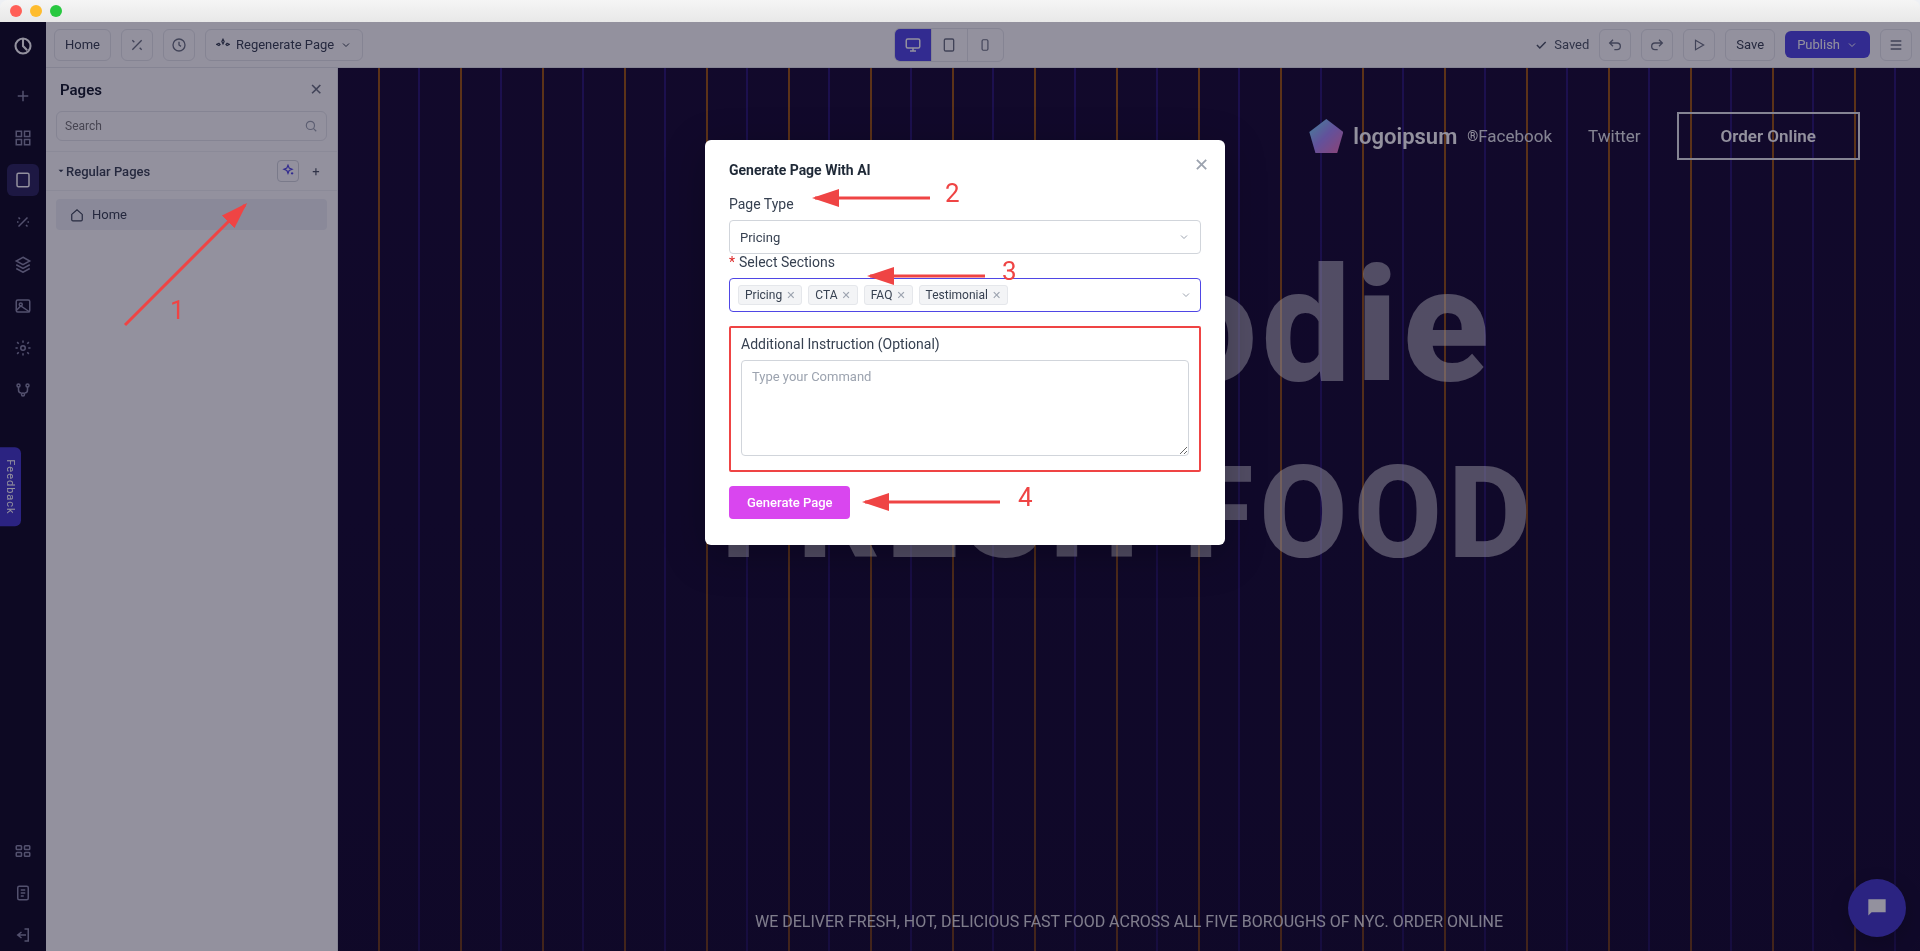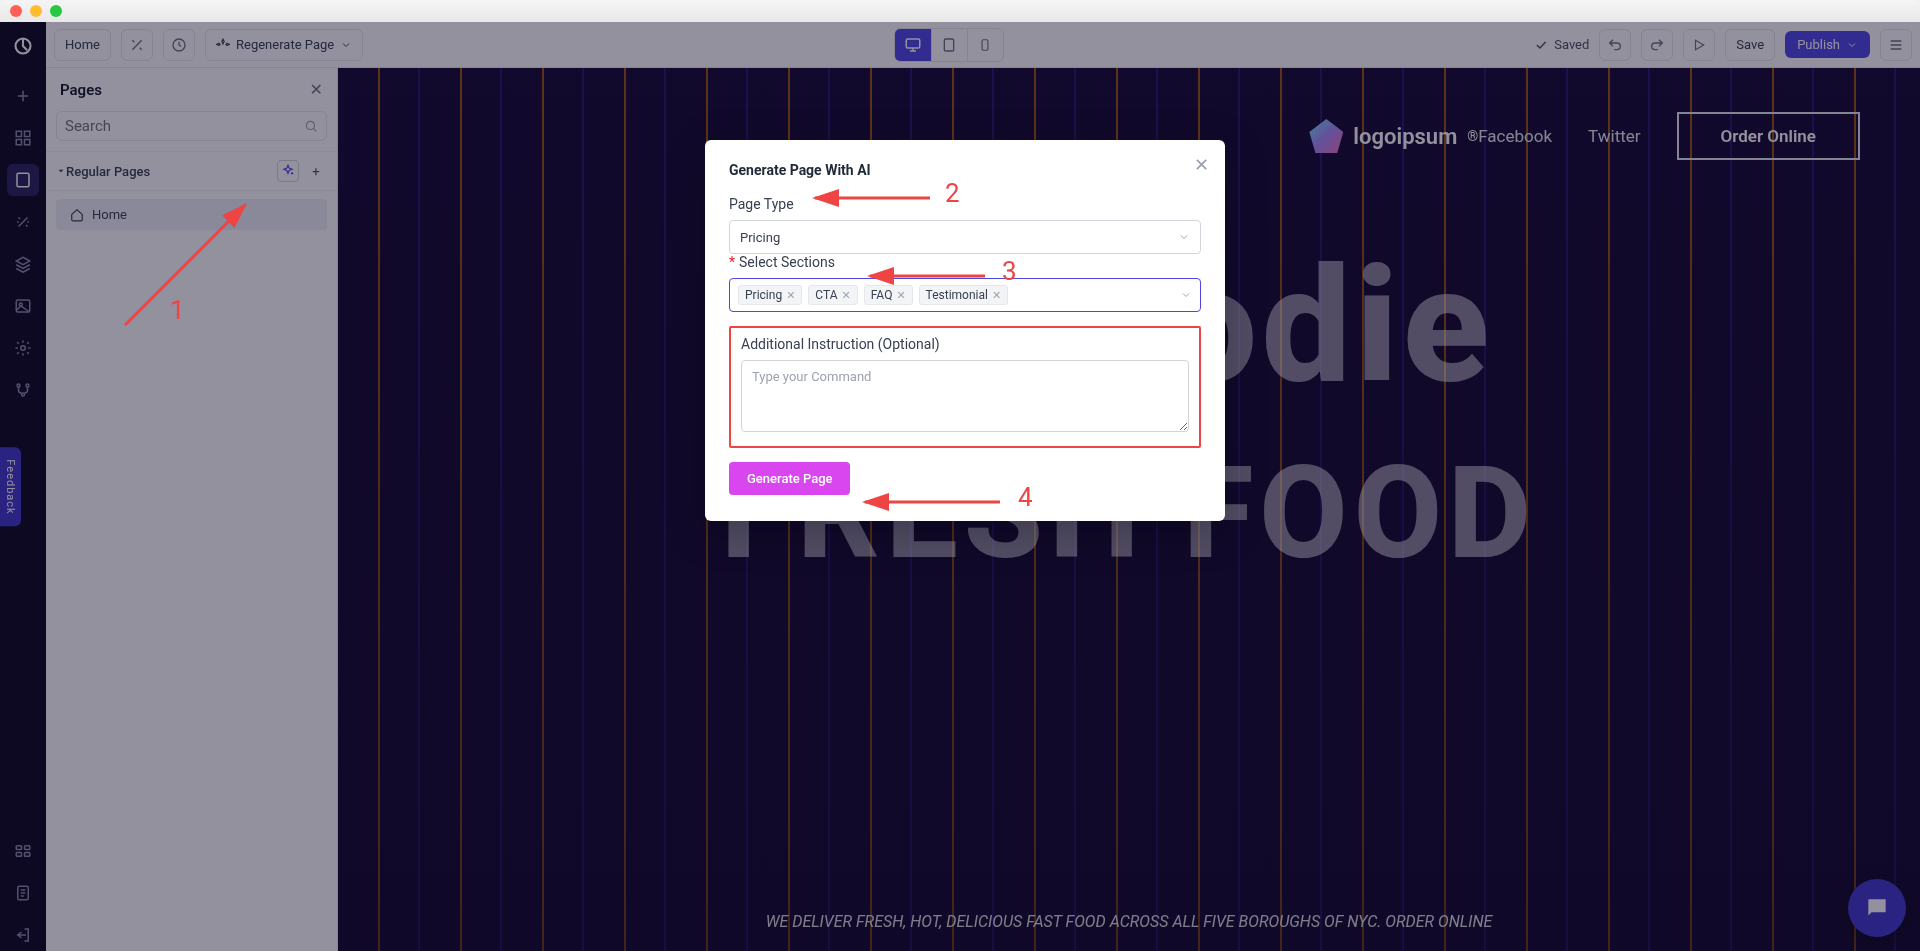--- a/index.html
+++ b/index.html
@@ -35,55 +35,55 @@
 .menu-btn{width:32px;height:32px;border:1px solid #e5e7eb;border-radius:6px;display:flex;align-items:center;justify-content:center;color:#6b7280;cursor:pointer}
 
 
 .body{flex:1;display:flex;min-height:0}
 .panel{width:292px;background:#fff;border-right:1px solid #e5e7eb;display:flex;flex-direction:column}
 .panel-head{display:flex;align-items:center;justify-content:space-between;padding:12px 14px}
 .panel-head h3{font-size:15px;font-weight:600;color:#111827}
 .panel-close{color:#6b7280;cursor:pointer;font-size:16px}
 .search-row{padding:0 10px 10px}
 .search-row .inp{display:flex;align-items:center;border:1px solid #e5e7eb;border-radius:6px;height:30px;padding:0 8px;color:#9ca3af}
-.search-row input{border:none;outline:none;flex:1;font-size:15px;background:transparent;color:#374151}
+.search-row input{border:none;outline:none;flex:1;font-size:12px;background:transparent;color:#374151}
 .section-head{display:flex;align-items:center;justify-content:space-between;padding:8px 10px;border-top:1px solid #f1f2f4;border-bottom:1px solid #f1f2f4}
 .section-head .lbl{display:flex;align-items:center;font-size:13px;color:#374151;font-weight:500}
 .section-head .acts{display:flex;gap:6px}
 .section-head .acts .sq{width:22px;height:22px;border:1px solid #d1d5db;border-radius:4px;display:flex;align-items:center;justify-content:center;color:#4b5563;cursor:pointer;font-size:13px}
 .page-item{display:flex;align-items:center;gap:8px;padding:8px 14px;font-size:13px;color:#374151;background:#eef1f6;margin:8px 10px;border-radius:4px;cursor:pointer}
 
 .canvas{flex:1;background:linear-gradient(rgba(10,5,30,0.4),rgba(10,5,30,0.6)),
   repeating-linear-gradient(90deg,#1a0b3a 0 40px,#ff8a00 40px 42px,#1a0b3a 42px 80px,#3b1fa5 80px 82px),
   radial-gradient(circle at 50% 50%,#5b2dc2,#120527 70%);
   background-color:#1a093a;position:relative;overflow:hidden}
 .site-nav{position:absolute;top:44px;left:60px;right:60px;display:flex;align-items:center;justify-content:flex-end;color:#fff}
 .site-logo{display:flex;align-items:center;gap:10px;font-size:22px;font-weight:600}
 .site-logo .mark{width:34px;height:34px;background:linear-gradient(135deg,#6ee7f9,#a78bfa,#f472b6);clip-path:polygon(50% 0,100% 38%,82% 100%,18% 100%,0 38%);display:block}
 .site-links{display:flex;gap:36px;align-items:center;font-size:17px;color:#e5e7eb}
 .order-btn{border:2px solid #e5e7eb;color:#fff;padding:12px 42px;border-radius:0;font-size:17px;font-weight:600;background:transparent}
 .hero{position:absolute;top:40%;left:50%;transform:translate(-50%,-50%);text-align:center;color:rgba(255,255,255,0.5);width:100%}
 .hero h1{font-size:160px;font-weight:800;letter-spacing:4px;line-height:0.9}
 .hero h2{font-size:128px;font-weight:800;letter-spacing:6px;margin-top:40px}
-.tagline{position:absolute;bottom:20px;left:0;right:0;text-align:center;color:rgba(255,255,255,0.85);font-size:16px;font-style:italic}
+.tagline{position:absolute;bottom:20px;left:0;right:0;text-align:center;color:rgba(255,255,255,0.85);font-size:16px;}
 
 
 .dimmer{position:absolute;inset:0;background:rgba(15,10,40,0.45);z-index:20}
 .modal{position:absolute;top:140px;left:705px;width:520px;background:#fff;border-radius:6px;z-index:30;padding:22px 24px 26px;box-shadow:0 10px 40px rgba(0,0,0,0.25)}
 .modal-close{position:absolute;top:14px;right:16px;color:#9ca3af;cursor:pointer;font-size:18px}
 .modal h4{font-size:14px;font-weight:700;color:#1f2937;margin-bottom:18px}
 .modal .label{font-size:14px;color:#374151;margin-bottom:8px;margin-top:0;display:block}
 .modal .label .req{color:#dc2626;margin-right:4px}
 .select{border:1px solid #d1d5db;border-radius:4px;height:34px;display:flex;align-items:center;padding:0 10px;font-size:13px;color:#374151;justify-content:space-between;cursor:pointer}
 .multiselect{border:1.5px solid #4f46e5;border-radius:4px;min-height:34px;display:flex;align-items:center;padding:4px 8px;gap:6px;flex-wrap:wrap}
 .tag{background:#f3f4f6;border:1px solid #e5e7eb;border-radius:3px;padding:2px 6px;font-size:12px;color:#374151;display:flex;align-items:center;gap:4px}
 .tag .x{color:#9ca3af;cursor:pointer;font-size:11px}
 .optional-box{border:2.5px solid #ef4444;border-radius:2px;padding:8px 10px 10px;margin-top:14px}
 .opt-label{font-size:14px;color:#374151;margin-bottom:8px;display:block}
-.textarea{width:100%;border:1px solid #d1d5db;border-radius:4px;height:72px;padding:8px 10px;font-size:13px;resize:vertical;font-family:inherit;outline:none}
+.textarea{width:100%;border:1px solid #d1d5db;border-radius:4px;height:96px;padding:8px 10px;font-size:13px;resize:vertical;font-family:inherit;outline:none}
 .textarea::placeholder{color:#9ca3af}
 .gen-btn{margin-top:14px;background:#d946ef;color:#fff;border:none;padding:9px 18px;border-radius:4px;font-size:13px;font-weight:500;cursor:pointer}
 
 
 .anno{position:absolute;z-index:40;pointer-events:none;color:#ef4444;font-size:26px;font-weight:400}
 
 .chat-bubble{position:absolute;right:14px;bottom:14px;width:58px;height:58px;border-radius:50%;background:#4338ca;display:flex;align-items:center;justify-content:center;color:#fff;z-index:15;box-shadow:0 6px 18px rgba(0,0,0,0.3)}
 </style>
 </head>
 <body>

